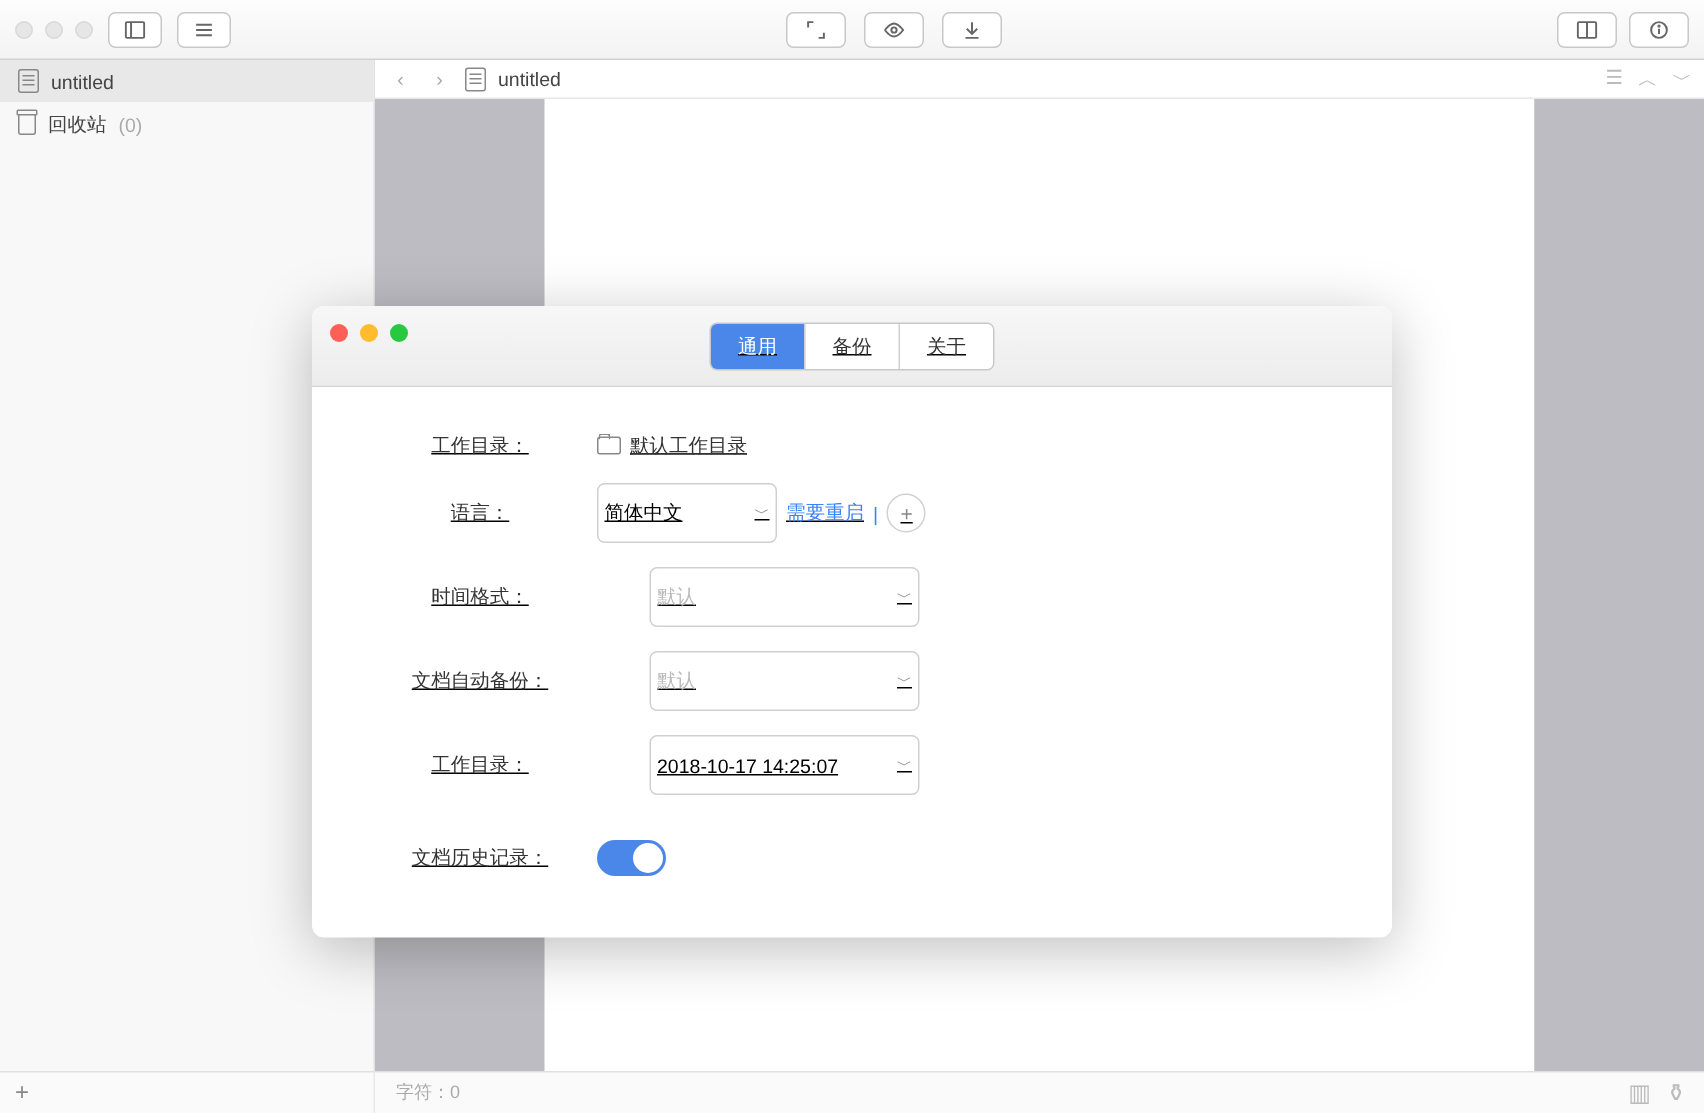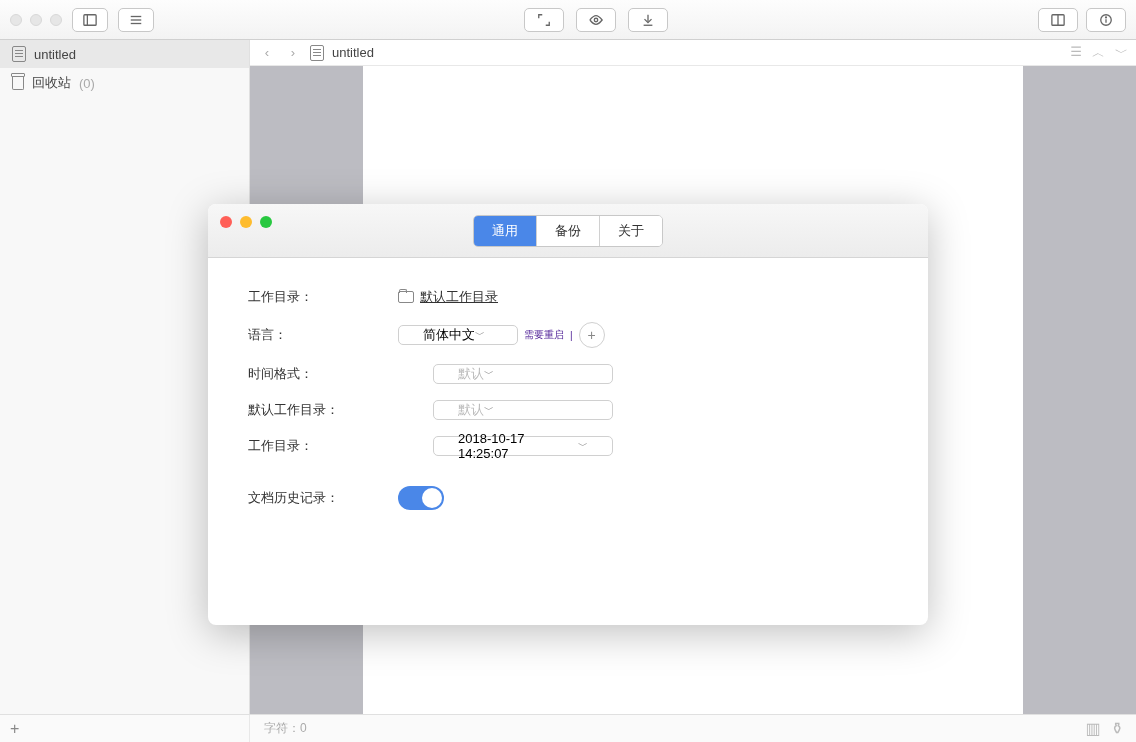--- a/index.html
+++ b/index.html
@@ -35,44 +35,44 @@
 .page-margin { width: 113px; background: #bcbcc2; }
 .page { flex: 1; background: #fff; }
 
 
 .status-bar { height: 28px; border-top: 1px solid #e0e0e0; display: flex; align-items: center; background: #fafafa; }
 .status-left { width: 250px; border-right: 1px solid #e8e8e8; height: 100%; display: flex; align-items: center; padding: 0 10px; color: #888; }
 .status-center { flex: 1; padding: 0 14px; font-size: 12px; color: #aaa; }
 .status-right { padding: 0 12px; display: flex; gap: 10px; color: #bbb; }
 
 
-.dialog { position: absolute; left: 208px; top: 204px; width: 720px; height: 421px; background: #fff; border-radius: 8px; box-shadow: 0 8px 40px rgba(0,0,0,0.25); overflow: hidden; }
+.dialog { position: absolute; left: 208px; top: 204px; width: 720px; height: 421px; background: #fff; border-radius: 8px; box-shadow: 0 8px 40px rgba(0,0,0,0.25); overflow: hidden; text-decoration: underline; }
 .dialog-titlebar { height: 54px; background: linear-gradient(#f7f7f7, #ececec); border-bottom: 1px solid #d5d5d5; position: relative; display: flex; align-items: center; justify-content: center; }
 .dialog-traffic { position: absolute; left: 12px; top: 12px; display: flex; gap: 8px; }
 .dialog-traffic .dot { width: 12px; height: 12px; border-radius: 50%; }
 .dot.red { background: #ff5f57; }
 .dot.yellow { background: #febc2e; }
 .dot.green { background: #28c840; }
 .tab-bar { display: flex; border: 1px solid #c8c8c8; border-radius: 5px; overflow: hidden; }
 .tab { padding: 6px 18px; font-size: 13px; background: #fff; color: #333; border-right: 1px solid #d0d0d0; }
 .tab:last-child { border-right: none; }
 .tab.active { background: #4a87e8; color: #fff; }
 
 .dialog-body { padding: 30px 40px; }
 .form-row { display: flex; align-items: center; margin-bottom: 16px; }
-.form-label { width: 150px; text-align: left; font-size: 13px; color: #333; padding-right: 6px; }
+.form-label { width: 150px; text-align: center; font-size: 13px; color: #333; padding-right: 6px; }
 .form-control { display: flex; align-items: center; gap: 6px; }
 .folder-icon { width: 16px; height: 12px; border: 1px solid #888; border-radius: 2px; position: relative; }
 .folder-icon::before { content: ''; position: absolute; left: 0; top: -3px; width: 6px; height: 3px; border: 1px solid #888; border-bottom: none; border-radius: 2px 2px 0 0; }
 .link-text { color: #333; text-decoration: underline; font-size: 13px; }
-.select { width: 120px; height: 20px; border: 1px solid #d0d0d0; border-radius: 5px; padding: 0 24px; display: flex; align-items: center; font-size: 13px; background: #fff; }
+.select { width: 120px; height: 40px; border: 1px solid #d0d0d0; border-radius: 5px; padding: 0 4px; display: flex; align-items: center; justify-content: space-between; font-size: 13px; background: #fff; }
 .select.wide { width: 180px; margin-left: 35px; }
 .select.placeholder { color: #bbb; }
 .select-arrow { color: #888; font-size: 10px; }
-.hint-text { color: #4c1d95; font-size: 10px; }
+.hint-text { color: #3b82f6; font-size: 13px; }
 .plus-btn { width: 26px; height: 26px; border: 1px solid #d0d0d0; border-radius: 50%; display: flex; align-items: center; justify-content: center; color: #888; font-size: 14px; }
 .toggle { width: 46px; height: 24px; border-radius: 12px; background: #4a87e8; position: relative; }
 .toggle::after { content: ''; position: absolute; right: 2px; top: 2px; width: 20px; height: 20px; background: #fff; border-radius: 50%; }
 .info-icon { width: 16px; height: 16px; border: 1.5px solid #f5a623; border-radius: 50%; display: inline-flex; align-items: center; justify-content: center; color: #f5a623; font-size: 10px; font-weight: bold; }
 .num-input { width: 90px; height: 32px; border: 1px solid #d0d0d0; border-radius: 5px; padding: 0 10px; font-size: 13px; }
 .inline-text { font-size: 13px; color: #333; }
 </style>
 </head>
 <body>
 
@@ -223,21 +223,21 @@
       <div class="form-label">时间格式：</div>
       <div class="form-control">
         <div class="select wide placeholder">
           <span>默认</span>
           <span class="select-arrow">﹀</span>
         </div>
       </div>
     </div>
 
     <div class="form-row">
-      <div class="form-label">默认工作目录：</div>
+      <div class="form-label">文档自动备份：</div>
       <div class="form-control">
         <div class="select wide placeholder">
           <span>默认</span>
           <span class="select-arrow">﹀</span>
         </div>
       </div>
     </div>
 
     <div class="form-row">
       <div class="form-label">工作目录：</div>

